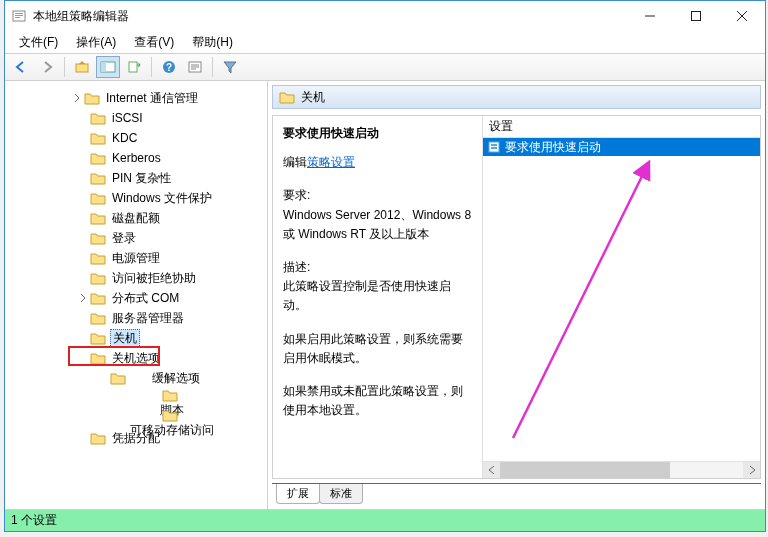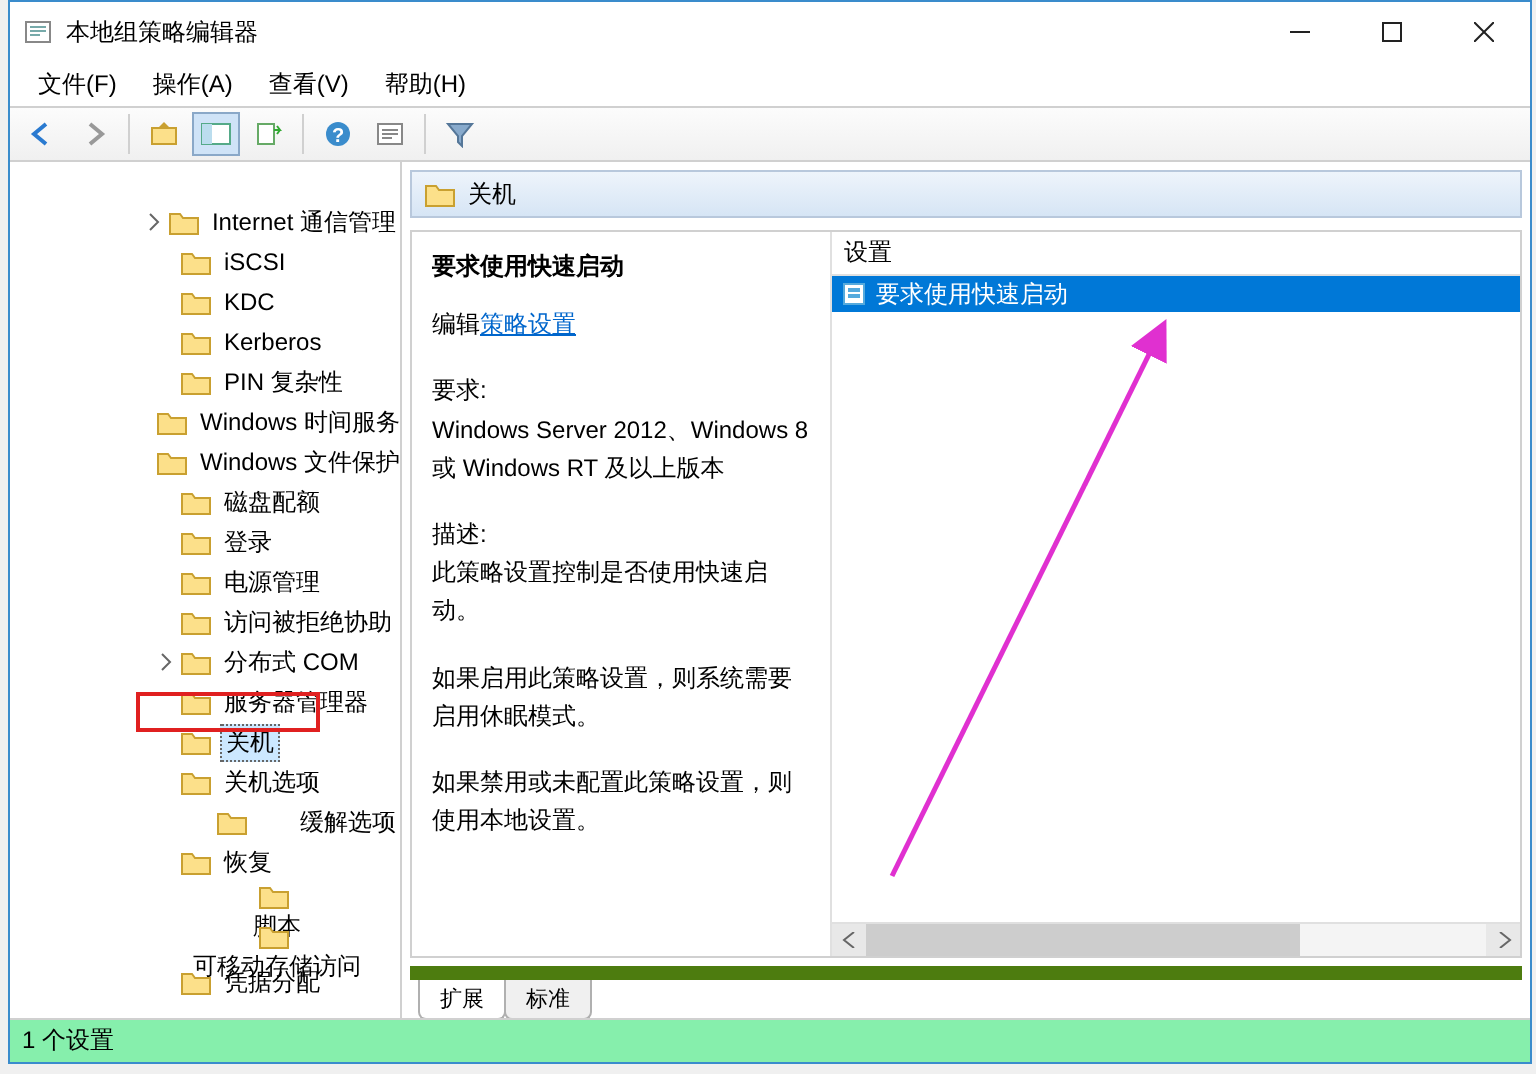--- a/index.html
+++ b/index.html
@@ -11,21 +11,21 @@
 .titlebar-btns { display: flex; height: 100%; }
 .titlebar-btn { width: 46px; display: flex; align-items: center; justify-content: center; }
 .titlebar-btn.close { background: #fff; }
 .menubar { height: 22px; display: flex; align-items: center; padding-left: 6px; gap: 2px; }
 .menu-item { padding: 2px 8px; }
 .toolbar { height: 28px; border-top: 1px solid #d0d0d0; border-bottom: 1px solid #d0d0d0; background: linear-gradient(#fcfcfc,#f0f0f0); display: flex; align-items: center; padding-left: 4px; gap: 2px; }
 .tool-btn { width: 24px; height: 22px; display: flex; align-items: center; justify-content: center; border: 1px solid transparent; }
 .tool-btn.pressed { border: 1px solid #8aa8c8; background: #cfe3f7; }
 .tool-sep { width: 1px; height: 20px; background: #d0d0d0; margin: 0 3px; }
 .body { flex: 1; display: flex; overflow: hidden; }
-.left-pane { width: 196px; border-right: 1px solid #d0d0d0; overflow-y: auto; overflow-x: hidden; padding-top: 20px; }
+.left-pane { width: 263px; border-right: 1px solid #d0d0d0; overflow-y: auto; overflow-x: hidden; padding-top: 7px; }
 .tree-row { display: flex; align-items: center; height: 20px; white-space: nowrap; position: relative; }
 .tree-row.selected .tree-label { background: #cce8ff; border: 1px dotted #666; }
 .hl-box { position: absolute; border: 2px solid #e02020; pointer-events: none; left: 63px; top: 265px; width: 92px; height: 20px; }
 .expander { width: 12px; height: 12px; margin-right: 1px; display: flex; align-items: center; justify-content: center; }
 .folder-icon { width: 16px; height: 14px; margin-right: 4px; }
 .tree-label { padding: 0 2px; }
 .right-pane { flex: 1; display: flex; flex-direction: column; padding: 4px; overflow: hidden; }
 .right-header { height: 24px; background: linear-gradient(#eef4fb,#d6e5f5); border: 1px solid #b8c8dc; display: flex; align-items: center; padding-left: 6px; margin-bottom: 6px; }
 .right-header .folder-icon { margin-right: 6px; }
 .right-content { flex: 1; display: flex; overflow: hidden; border: 1px solid #d0d0d0; position: relative; }
@@ -35,21 +35,21 @@
 .list-col { flex: 1; display: flex; flex-direction: column; overflow: hidden; position: relative; }
 .list-header { height: 22px; border-bottom: 1px solid #e0e0e0; background: #fff; display: flex; align-items: center; padding-left: 6px; }
 .list-body { flex: 1; overflow: auto; position: relative; }
 .list-item { display: flex; align-items: center; height: 18px; white-space: nowrap; }
 .list-item.selected { background: #0078d7; color: #fff; }
 .list-item-icon { width: 14px; height: 14px; margin: 0 4px; }
 .scrollbar-h { height: 17px; border-top: 1px solid #e0e0e0; display: flex; background: #f0f0f0; }
 .sb-btn { width: 17px; height: 100%; background: #e8e8e8; display: flex; align-items: center; justify-content: center; }
 .sb-track { flex: 1; position: relative; background: #f4f4f4; }
 .sb-thumb { position: absolute; height: 100%; background: #cdcdcd; }
-.tabs { height: 22px; display: flex; align-items: flex-start; padding-left: 4px; position: relative; border-top: 7px solid #4d7c0f; margin-top: 4px; }
+.tabs { height: 22px; display: flex; align-items: flex-start; padding-left: 4px; position: relative; border-top: 1px solid #4d7c0f; margin-top: 4px; }
 .tab { height: 20px; padding: 2px 10px 0; border: 1px solid #b0b0b0; border-top: none; background: #fff; font-size: 11px; border-bottom-left-radius: 4px; border-bottom-right-radius: 4px; margin-right: -1px; }
 .tab.inactive { background: #f0f0f0; }
 .statusbar { height: 22px; border-top: 1px solid #d0d0d0; display: flex; align-items: center; padding-left: 6px; background: #86efac; }
 .arrow-annot { position: absolute; pointer-events: none; }
 svg { display: block; }
 </style>
 </head>
 <body>
 
 <div class="window">
@@ -195,29 +195,20 @@
           </span>
           <span class="tree-label">PIN 复杂性</span>
         </div>
         <div class="tree-row" style="padding-left: 72px;">
           <span class="expander"></span>
           <span class="folder-icon">
             <svg width="16" height="14">
               <path d="M1 3 h5 l1.5 2 H15 v8 H1 Z" fill="#fce08a" stroke="#c9a030"></path>
             </svg>
           </span>
-          <span class="tree-label">Windows 时间服务</span>
-        </div>
-        <div class="tree-row" style="padding-left: 72px;">
-          <span class="expander"></span>
-          <span class="folder-icon">
-            <svg width="16" height="14">
-              <path d="M1 3 h5 l1.5 2 H15 v8 H1 Z" fill="#fce08a" stroke="#c9a030"></path>
-            </svg>
-          </span>
           <span class="tree-label">Windows 文件保护</span>
         </div>
         <div class="tree-row" style="padding-left: 72px;">
           <span class="expander"></span>
           <span class="folder-icon">
             <svg width="16" height="14">
               <path d="M1 3 h5 l1.5 2 H15 v8 H1 Z" fill="#fce08a" stroke="#c9a030"></path>
             </svg>
           </span>
           <span class="tree-label">磁盘配额</span>
@@ -290,29 +281,20 @@
           <span class="tree-label">关机选项</span>
         </div>
         <div class="tree-row" style="padding-left: 72px; gap: 20px;">
           <span class="expander"></span>
           <span class="folder-icon">
             <svg width="16" height="14">
               <path d="M1 3 h5 l1.5 2 H15 v8 H1 Z" fill="#fce08a" stroke="#c9a030"></path>
             </svg>
           </span>
           <span class="tree-label">缓解选项</span>
-        </div>
-        <div class="tree-row" style="padding-left: 72px;">
-          <span class="expander"></span>
-          <span class="folder-icon">
-            <svg width="16" height="14">
-              <path d="M1 3 h5 l1.5 2 H15 v8 H1 Z" fill="#fce08a" stroke="#c9a030"></path>
-            </svg>
-          </span>
-          <span class="tree-label">恢复</span>
         </div>
         <div class="tree-row" style="padding-left: 72px; flex-direction: column;">
           <span class="expander"></span>
           <span class="folder-icon">
             <svg width="16" height="14">
               <path d="M1 3 h5 l1.5 2 H15 v8 H1 Z" fill="#fce08a" stroke="#c9a030"></path>
             </svg>
           </span>
           <span class="tree-label">脚本</span>
         </div>

